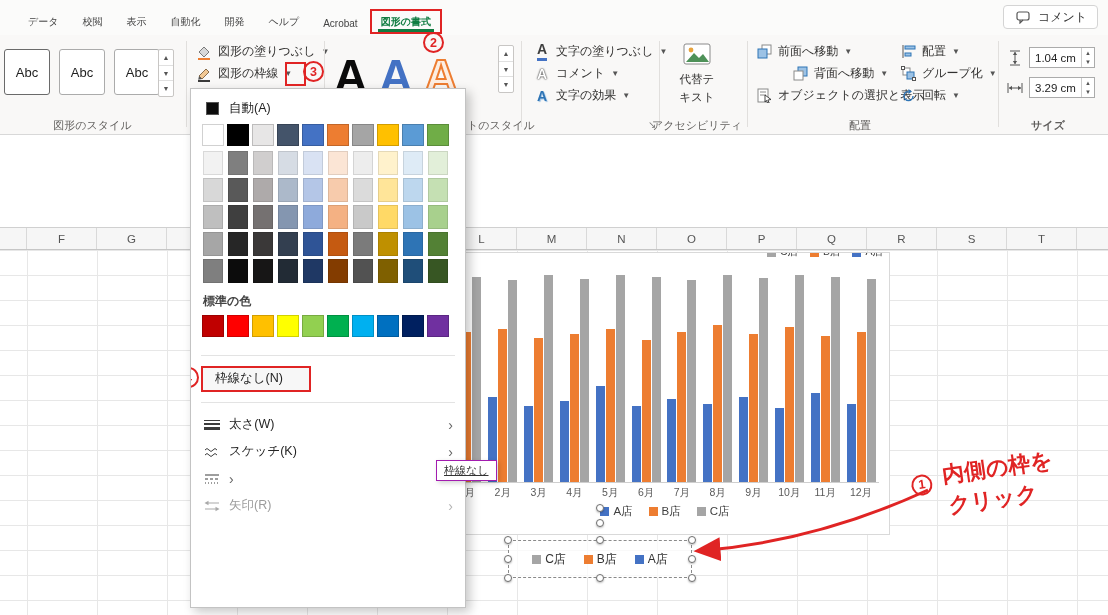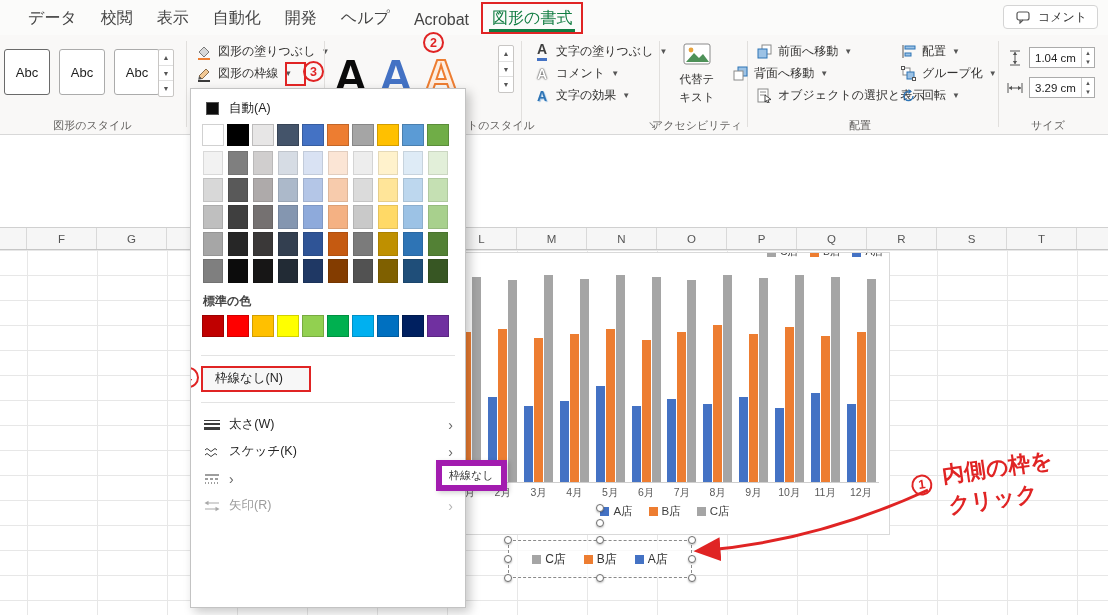--- a/index.html
+++ b/index.html
@@ -1,22 +1,22 @@
 <!DOCTYPE html>
 <html><head>
 <meta charset="utf-8">
 <style>
   *{margin:0;padding:0;box-sizing:border-box;font-family:"Liberation Sans","DejaVu Sans",sans-serif;}
   html,body{background:#fff;}
   #screen{position:relative;width:1108px;height:615px;background:#fff;overflow:hidden;font-size:12px;color:#333;}
 
   
   .tabbar{position:absolute;left:0;top:0;width:100%;height:35px;background:#fbfbfa;display:flex;align-items:flex-end;padding-left:16px;}
-  .tab{padding:7px 12px 6px;font-size:16px;color:#444;white-space:nowrap;cursor:pointer;}
-  .tab.active{color:#107c41;font-weight:400;border:2.5px solid #e02424;padding:4px 9px 3px;position:relative;margin-bottom:1px;}
+  .tab{padding:7px 12px 6px;font-size:10px;color:#444;white-space:nowrap;cursor:pointer;}
+  .tab.active{color:#107c41;font-weight:700;border:2.5px solid #e02424;padding:4px 9px 3px;position:relative;margin-bottom:1px;}
   .tab.active::after{content:"";position:absolute;left:6px;right:6px;bottom:0;height:3px;background:#107c41;}
   .comment-btn{position:absolute;right:10px;top:5px;height:24px;border:1px solid #d4d4d4;border-radius:4px;background:#fff;display:flex;align-items:center;gap:6px;padding:0 10px;font-size:12px;color:#333;}
 
   
   .ribbon{position:absolute;left:0;top:35px;width:100%;height:100px;background:#f9f8f7;border-bottom:1px solid #d8d8d8;}
   .rsep{position:absolute;top:6px;height:86px;width:1px;background:#e1dfdd;}
   .rlabel{position:absolute;top:83px;font-size:11px;color:#605e5c;text-align:center;white-space:nowrap;overflow:hidden;}
   .rbtn{position:absolute;display:flex;align-items:center;gap:5px;font-size:12px;height:21px;padding:0 3px;color:#323130;white-space:nowrap;cursor:pointer;}
   .chev{font-size:8px;color:#555;margin-left:1px;}
   .shape-gallery{position:absolute;left:4px;top:14px;display:flex;gap:9px;}
@@ -98,21 +98,21 @@
 
   
   .redbox{position:absolute;border:2.5px solid #e02424;z-index:70;pointer-events:none;}
   .redcircle{width:21px;height:21px;border:2px solid #e02424;border-radius:50%;color:#e02424;font-weight:700;font-size:12.5px;display:flex;align-items:center;justify-content:center;background:transparent;}
   .rc-abs{position:absolute;z-index:70;}
   .c4{position:absolute;left:-13px;top:3px;background:#fff;}
   .step1{position:absolute;left:912px;top:456px;color:#e02424;font-size:22px;font-weight:700;transform:rotate(-8deg);z-index:70;line-height:1.25;white-space:nowrap;}
   .step1 .redcircle{display:inline-flex;width:21px;height:21px;vertical-align:-3px;margin-right:5px;}
   .step1 .ind{margin-left:34px;}
   .arrow-svg{position:absolute;left:0;top:0;z-index:65;pointer-events:none;}
-  .tooltip{position:absolute;left:436px;top:460px;background:#fff;border:6px solid #a21caf;padding:2px 7px;font-size:11px;color:#333;z-index:60;box-shadow:2px 2px 5px rgba(0,0,0,.18);white-space:nowrap;}
+  .tooltip{position:absolute;left:436px;top:460px;background:#fff;border:1px solid #a21caf;padding:2px 7px;font-size:11px;color:#333;z-index:60;box-shadow:2px 2px 5px rgba(0,0,0,.18);white-space:nowrap;text-decoration:underline;}
 </style>
 </head>
 <body>
 
 <div id="screen">
 
   <div class="tabbar">
     <div style="display:flex;align-items:flex-end;">
         <div class="tab">データ</div>
         <div class="tab">校閲</div>
@@ -225,21 +225,21 @@
     <div class="rbtn" style="left:752px;top:6px;">
       <span class="ic16">
         <svg width="15" height="15" viewBox="0 0 15 15">
             <rect x="5" y="1" width="9" height="9" fill="#fff" stroke="#8a8a8a"></rect>
             <rect x="1" y="5" width="9" height="9" fill="#9cc2e5" stroke="#2e74b5"></rect>
           </svg>
       </span>
       <span>前面へ移動</span>
         <span class="chev">▼</span>
     </div>
-    <div class="rbtn" style="left:728px;top:28px;justify-content:space-between;">
+    <div class="rbtn" style="left:788px;top:28px;justify-content:space-between;">
       <span class="ic16">
         <svg width="15" height="15" viewBox="0 0 15 15">
             <rect x="5" y="1" width="9" height="9" fill="#9cc2e5" stroke="#2e74b5"></rect>
             <rect x="1" y="5" width="9" height="9" fill="#fff" stroke="#8a8a8a"></rect>
           </svg>
       </span>
       <span>背面へ移動</span>
         <span class="chev">▼</span>
     </div>
     <div class="rbtn" style="left:752px;top:50px;">
@@ -319,21 +319,21 @@
           </svg>
       </span>
       <span class="szfield">
         <span class="szval">3.29 cm</span>
         <span class="spin">
             <span>▲</span>
             <span>▼</span>
           </span>
       </span>
     </div>
-    <div class="rlabel" style="left:1008px;width:80px;">サイズ</div>
+    <div class="rlabel" style="left:1008px;width:80px;font-weight:bold;">サイズ</div>
   </div>
 
   <div class="col-headers">
       <div class="col-h first"></div>
       <div class="col-h">F</div>
       <div class="col-h">G</div>
       <div class="col-h">H</div>
       <div class="col-h">I</div>
       <div class="col-h">J</div>
       <div class="col-h">K</div>

